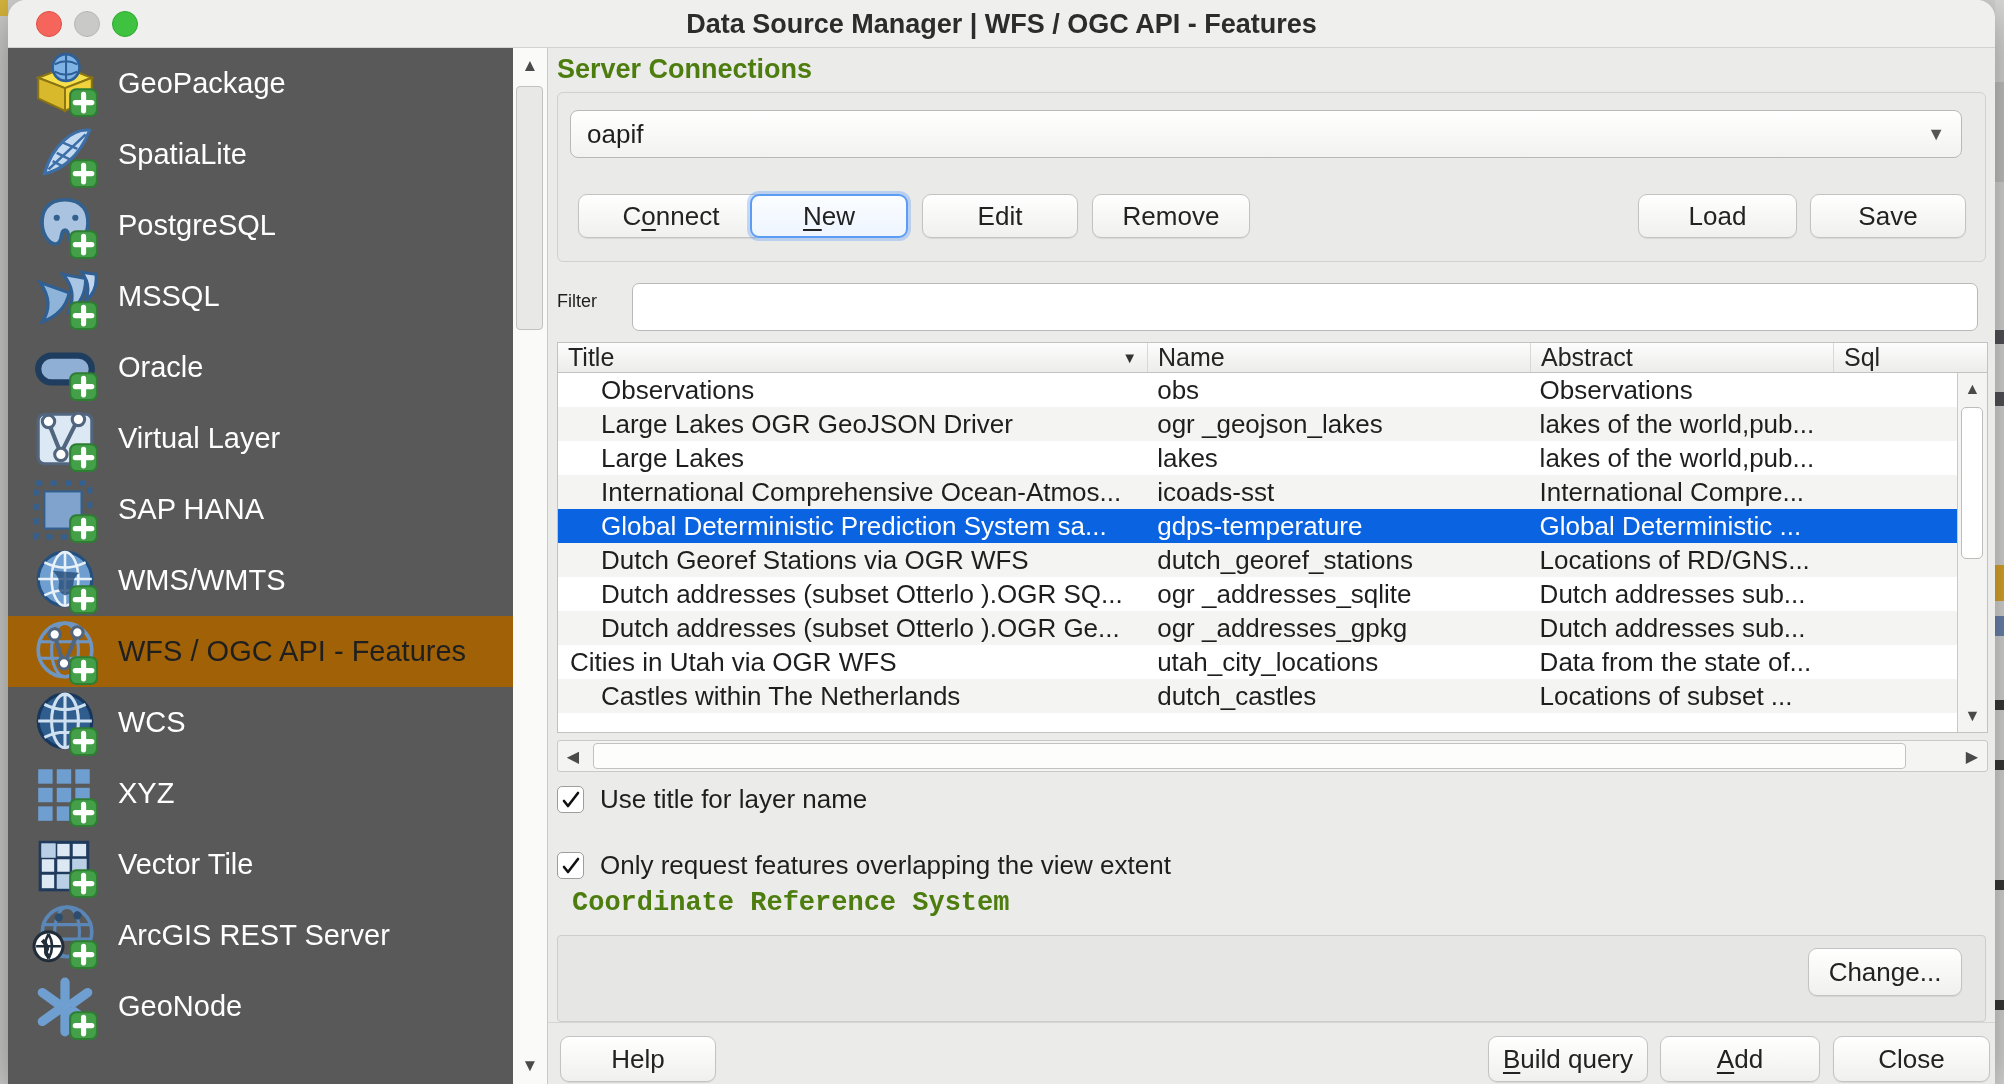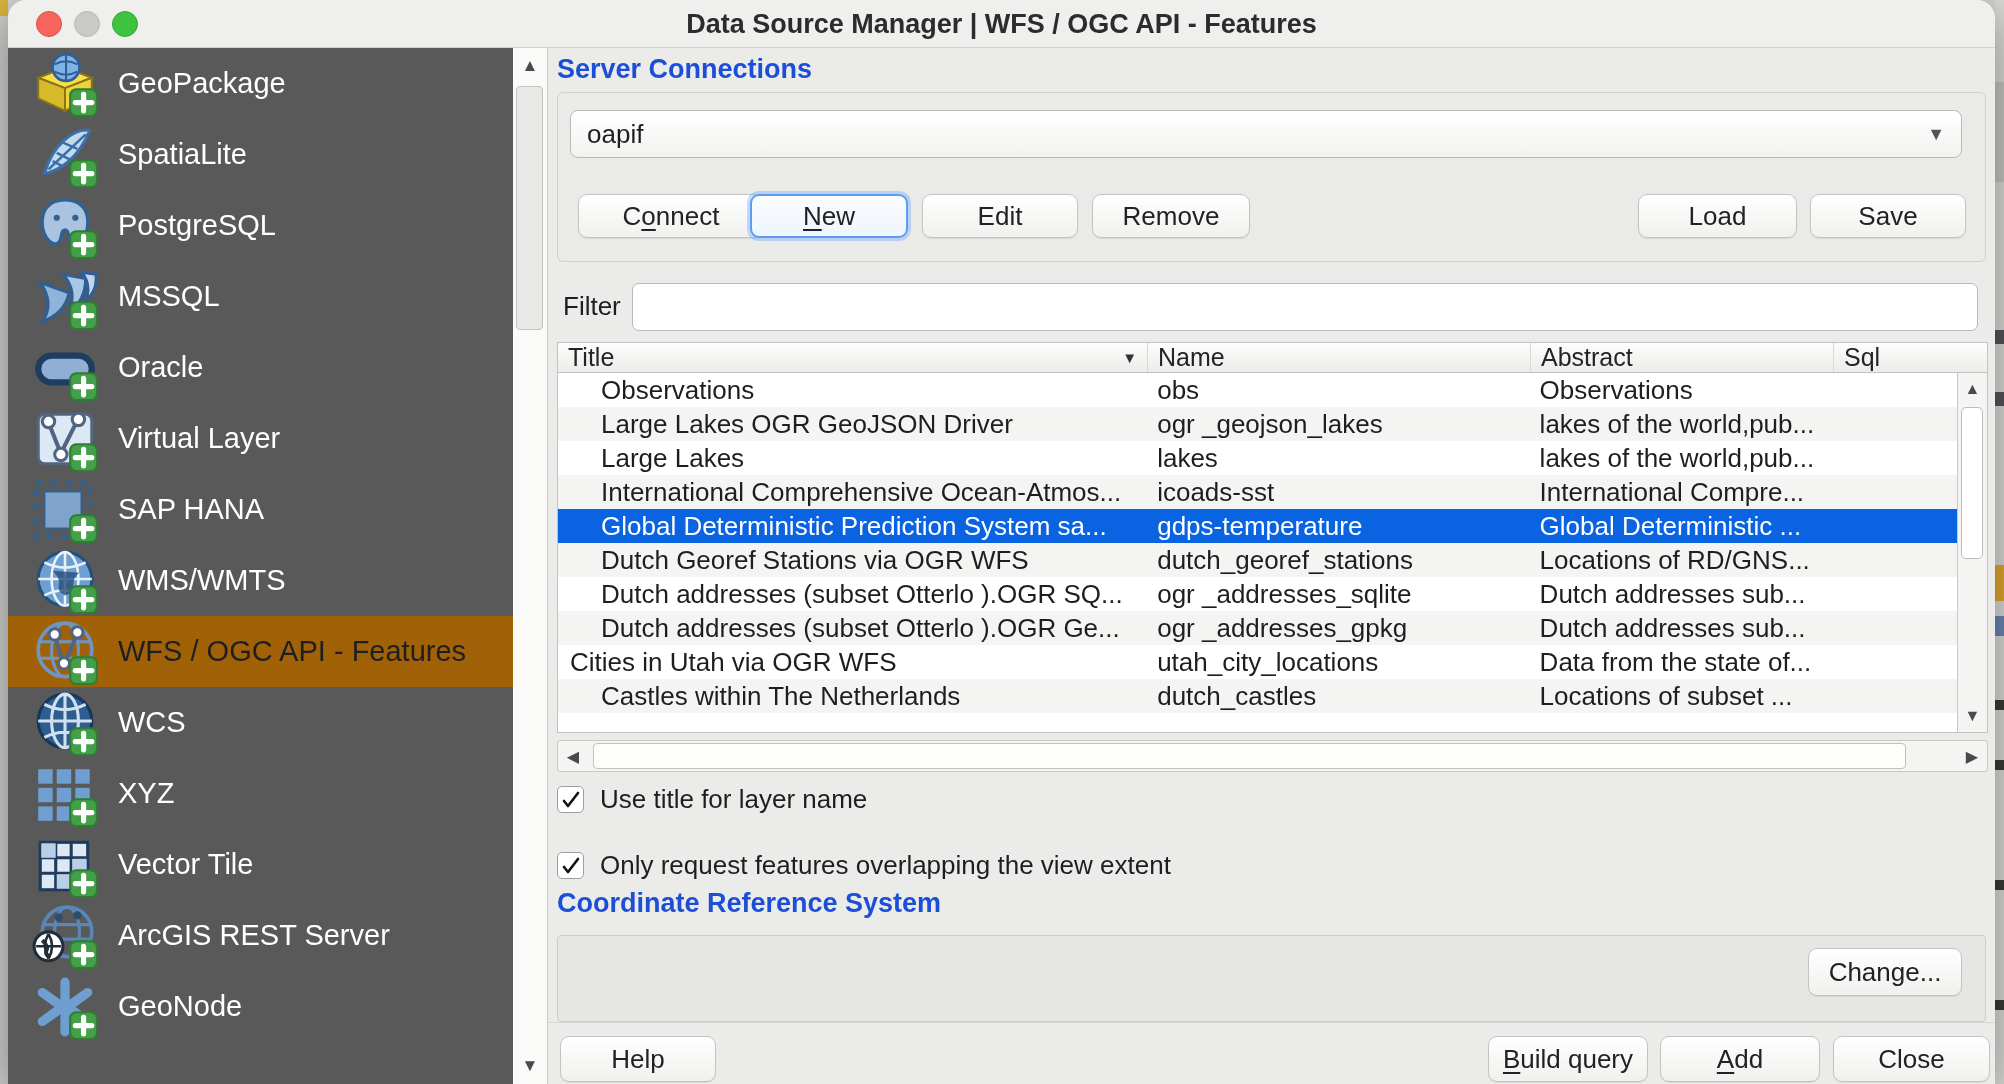--- a/index.html
+++ b/index.html
@@ -40,38 +40,38 @@
   .side-scroll .arrow { position:absolute; left:0; width:100%; text-align:center; color:#4a4a4a; font-size:17px; }
   .side-scroll .thumb { position:absolute; left:3px; width:27px; top:38px; height:244px;
     background:#e8e8e6; border:1px solid #c2c2c0; border-radius:4px; }
 
   
   .splitter-dots { position:absolute; left:542px; top:468px; width:4px; }
   .splitter-dots i { display:block; width:4px; height:4px; border-radius:50%; background:#9a9a98; margin-bottom:6px; }
 
   
   .main { position:absolute; left:540px; top:48px; right:0; bottom:0; background:#ebebe9; }
-  .h1 { position:absolute; font-size:27px; font-weight:bold; color:#1d4ed8; }
+  .h1 { position:absolute; font-size:27px; font-weight:bold; color:#4d7c0f; }
 
   .groupbox { position:absolute; left:9px; top:44px; width:1429px; height:170px;
     border:1px solid #d0d0ce; border-radius:6px; background:#eaeae8; }
 
   .combo { position:absolute; left:22px; top:62px; width:1392px; height:48px;
     background:linear-gradient(#ffffff,#f2f2f0); border:1px solid #b9b9b7; border-radius:8px;
     display:flex; align-items:center; padding:0 16px; font-size:26px; }
   .combo .caret { margin-left:auto; color:#555; font-size:18px; }
 
   .btn { position:absolute; height:44px; background:linear-gradient(#ffffff,#f0f0ee);
     border:1px solid #c3c3c1; border-radius:9px; box-shadow:0 1px 1px rgba(0,0,0,.08);
     display:flex; align-items:center; justify-content:center; font-size:26px; color:#222; cursor:default; }
   .btn u { text-decoration:underline; text-underline-offset:4px; }
   .btn.focus { border:2px solid #5b9cf5; box-shadow:0 0 0 3px rgba(96,156,245,.35);
     background:linear-gradient(#fbfdff,#eef5ff); }
 
-  .filter-label { position:absolute; left:15px; top:243px; font-size:26px;text-align:right; }
+  .filter-label { position:absolute; left:9px; top:243px; font-size:18px;text-align:right; }
   .filter-input { position:absolute; left:84px; top:235px; width:1346px; height:48px;
     background:#fff; border:1px solid #b9b9b7; border-radius:7px; font-size:26px; padding:0 14px;
     font-family:inherit; }
 
   
   .table { position:absolute; left:9px; top:294px; width:1431px; height:391px;
     border:1px solid #c2c2c0; background:#fff; }
   .thead { position:absolute; left:0; top:0; right:0; height:30px;
     background:linear-gradient(#fdfdfd,#ececea); border-bottom:1px solid #c2c2c0; display:flex; }
   .th { font-size:25px; color:#242424; padding-left:10px; display:flex; align-items:center;
@@ -468,21 +468,21 @@
         <div class="opt" style="top: 802px;">
           <span class="cb">
             <svg width="20" height="20" viewBox="0 0 20 20">
               <path d="M3 11l4 5L17 3" stroke="#111" stroke-width="2.6" fill="none" stroke-linecap="round" stroke-linejoin="round"></path>
             </svg>
           </span>
           <span>Only request features overlapping the view extent</span>
         </div>
       </div>
 
-    <div class="h1" style="left:9px;top:840px;">Coordinate Reference System</div>
+    <div class="h1" style="left:24px;top:840px;font-family:Liberation Mono, monospace;">Coordinate Reference System</div>
     <div class="crs-box">
       <span></span>
     </div>
     <div class="btn" style="left:1260px;top:900px;width:154px;height:48px;">Change...</div>
 
     <div class="footer-sep"></div>
 
     <div class="btn" style="left:12px;top:988px;width:156px;height:46px;">Help</div>
     <div class="btn" style="left:940px;top:988px;width:160px;height:46px;"><u>B</u>uild query</div>
     <div class="btn" style="left:1112px;top:988px;width:160px;height:46px;"><u>A</u>dd</div>

